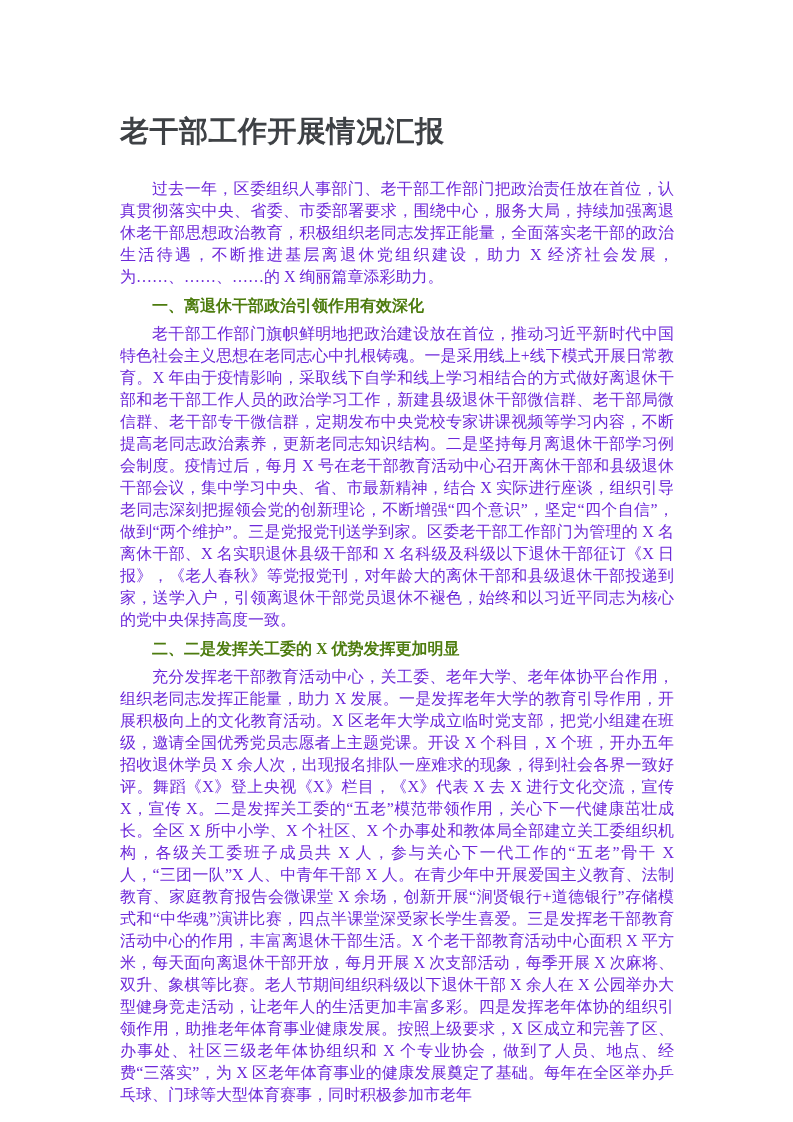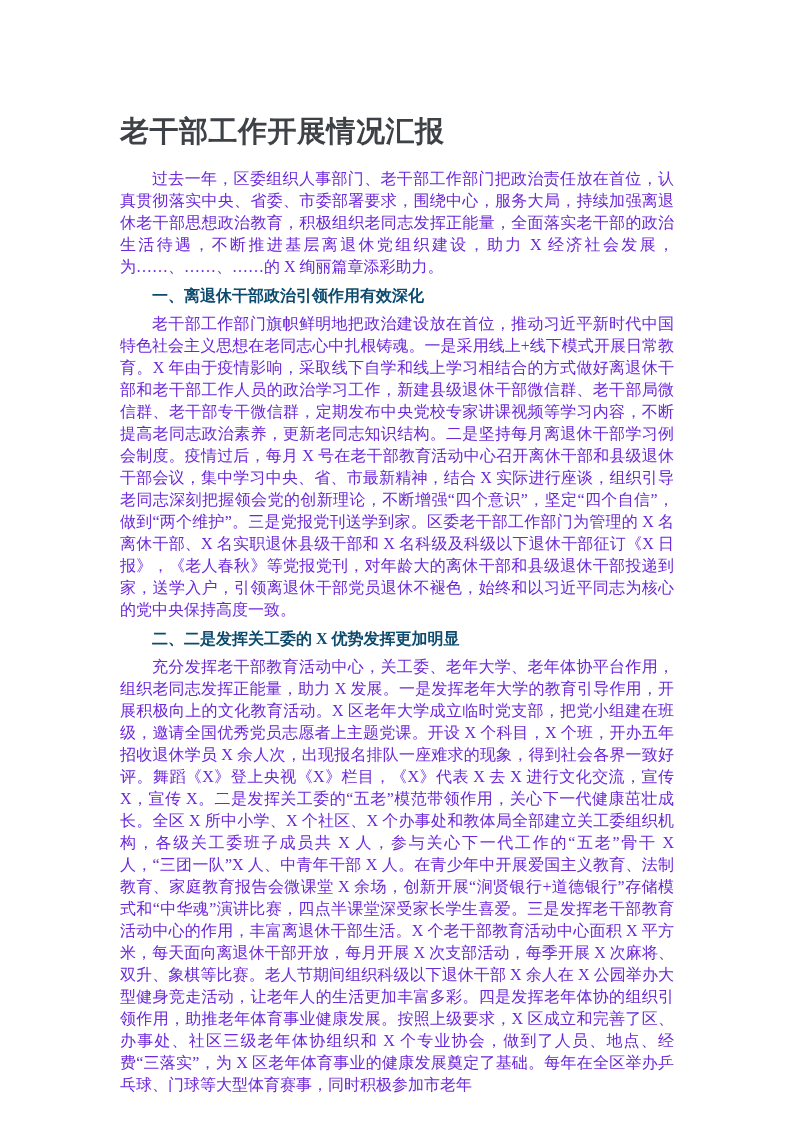--- a/index.html
+++ b/index.html
@@ -15,36 +15,36 @@
     background: #ffffff;
     padding: 112px 119px 40px 120px;
     overflow: hidden;
   }
   .doc-title {
     font-family: "Liberation Sans", "DejaVu Sans", sans-serif;
     font-size: 29px;
     font-weight: 700;
     line-height: 38px;
     color: #3e4145;
-    margin-bottom: 18px;
+    margin-bottom: 28px;
     letter-spacing: 0.5px;
   }
   .para {
     font-size: 16px;
     line-height: 22px;
     color: #6d28d9;
     text-align: justify;
     text-indent: 2em;
     word-break: break-all;
   }
   .section-heading {
     font-size: 16px;
     line-height: 22px;
     font-weight: 700;
-    color: #0c4a6e;
+    color: #4d7c0f;
     text-indent: 2em;
     margin: 7px 0 6px 0;
     text-align: justify;
   }
 </style>
 </head>
 <body>
 
 <div class="page">
   <h1 class="doc-title">老干部工作开展情况汇报</h1>

